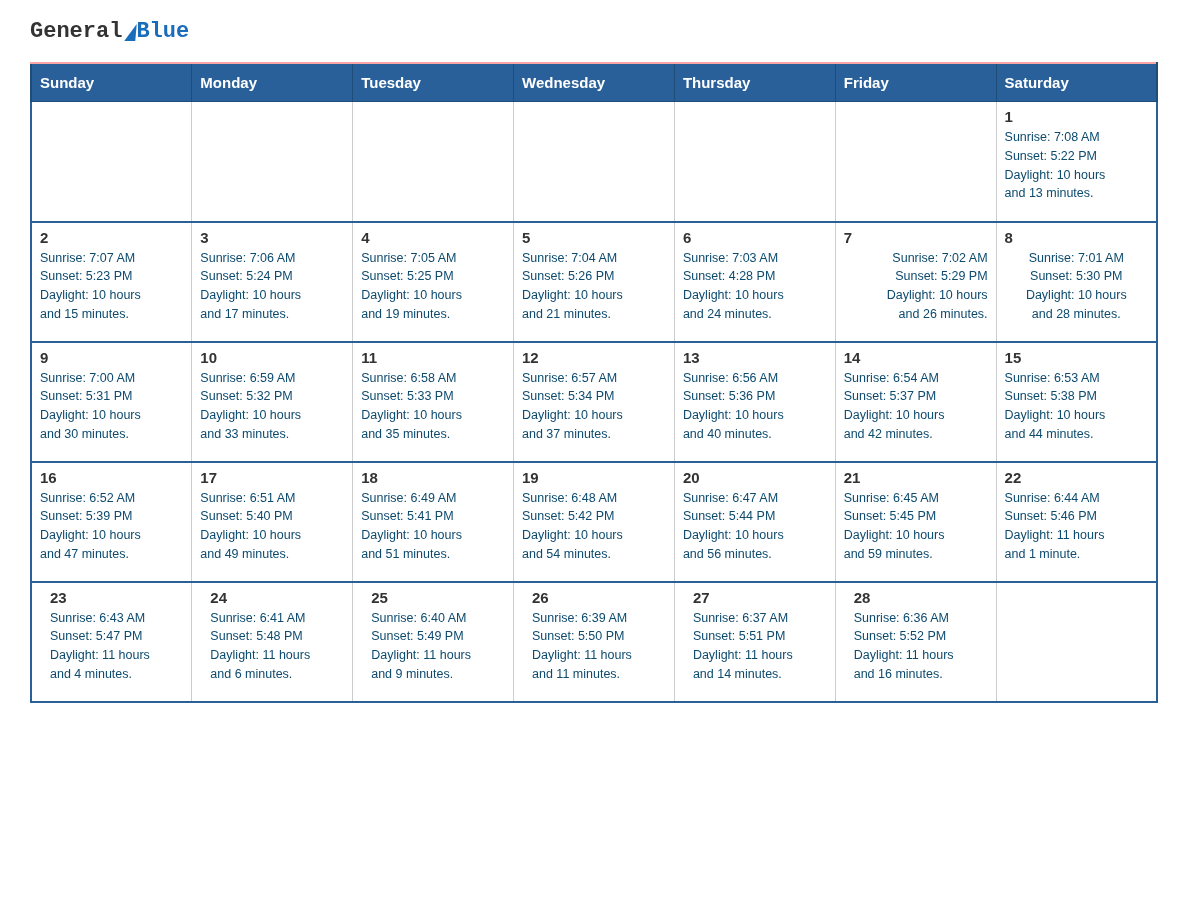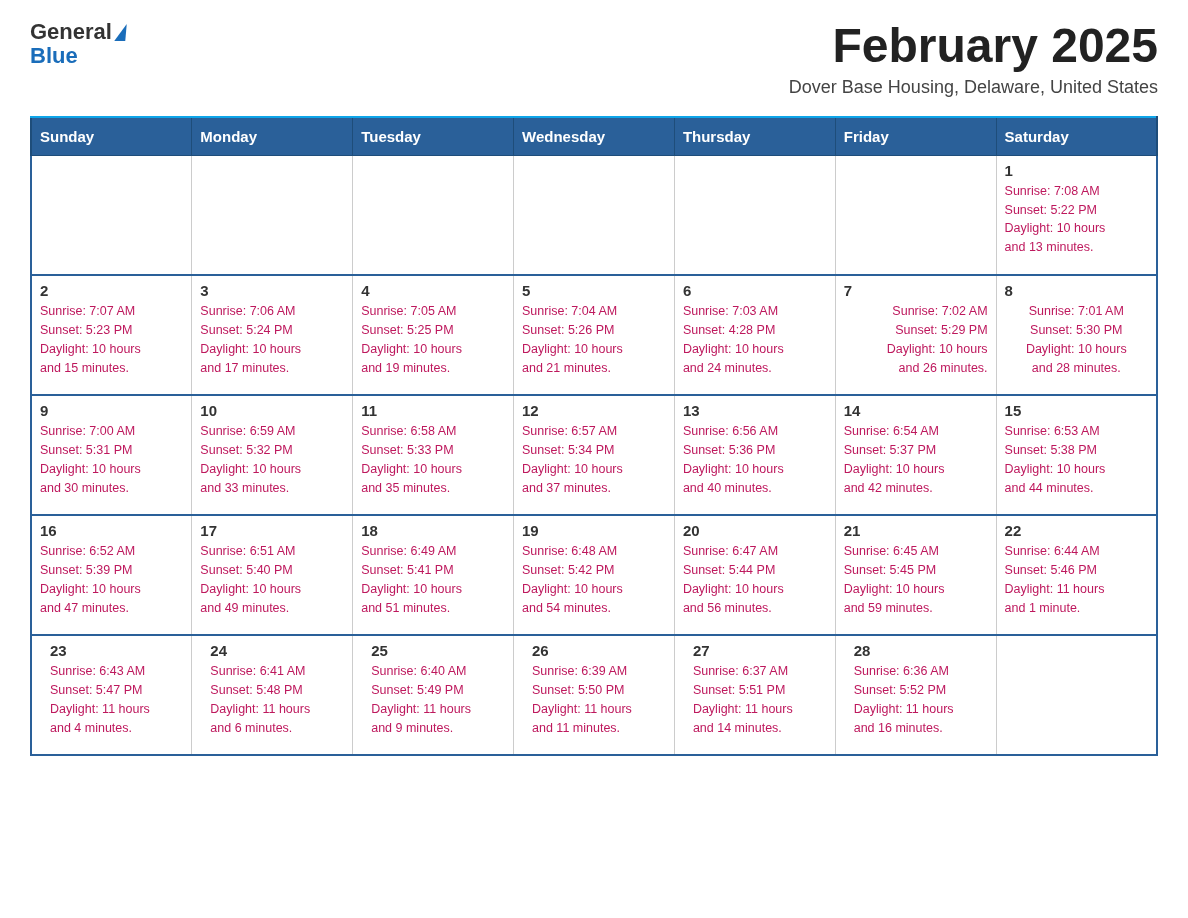--- a/index.html
+++ b/index.html
@@ -10,22 +10,22 @@
       color: #333;
     }
     .header {
       display: flex;
       justify-content: space-between;
       align-items: flex-start;
       margin-bottom: 18px;
     }
     .logo {
       display: flex;
-      flex-direction: column;
       align-items: flex-start;
+      font-family: Liberation Mono, monospace;
     }
     .logo-general {
       font-size: 22px;
       font-weight: bold;
       color: #333;
       line-height: 1.1;
     }
     .logo-blue {
       font-size: 22px;
       font-weight: bold;
@@ -80,54 +80,50 @@
     .calendar tbody td:last-child {
       border-right: 2px solid #2a6099;
     }
     .calendar thead tr th:first-child {
       border-left: 2px solid #1e4d7a;
     }
     .calendar thead tr th:last-child {
       border-right: 2px solid #1e4d7a;
     }
     .calendar thead tr th {
-      border-top: 2px solid #0ea5e9;
+      border-top: 2px solid #fca5a5;
     }
     .day-num {
       font-size: 15px;
       font-weight: bold;
       color: #333;
       margin-bottom: 3px;
     }
     .day-info {
       font-size: 12.5px;
-      color: #be185d;
+      color: #0c4a6e;
       line-height: 1.5;
     }
     .empty-cell {
       background: #f9f9f9;
     }
     .row-top-border td {
       border-top: 2px solid #2a6099 !important;
     }
   </style>
 </head>
 <body>
 
 <div class="header">
   <div class="logo">
     <div style="display:flex;align-items:center;">
       <span class="logo-general">General</span>
       <span style="display:inline-block;width:0;height:0;border-left:11px solid transparent;border-right:0px solid transparent;border-bottom:17px solid #1a6dba;margin-left:3px;transform:skewX(-5deg);"></span>
     </div>
     <span class="logo-blue">Blue</span>
-  </div>
-  <div class="title-section">
-    <div class="month-title">February 2025</div>
-    <div class="location-title">Dover Base Housing, Delaware, United States</div>
   </div>
 </div>
 
 <table class="calendar">
   <thead>
     <tr>
     <th>Sunday</th>
         <th>Monday</th>
         <th>Tuesday</th>
         <th>Wednesday</th>

